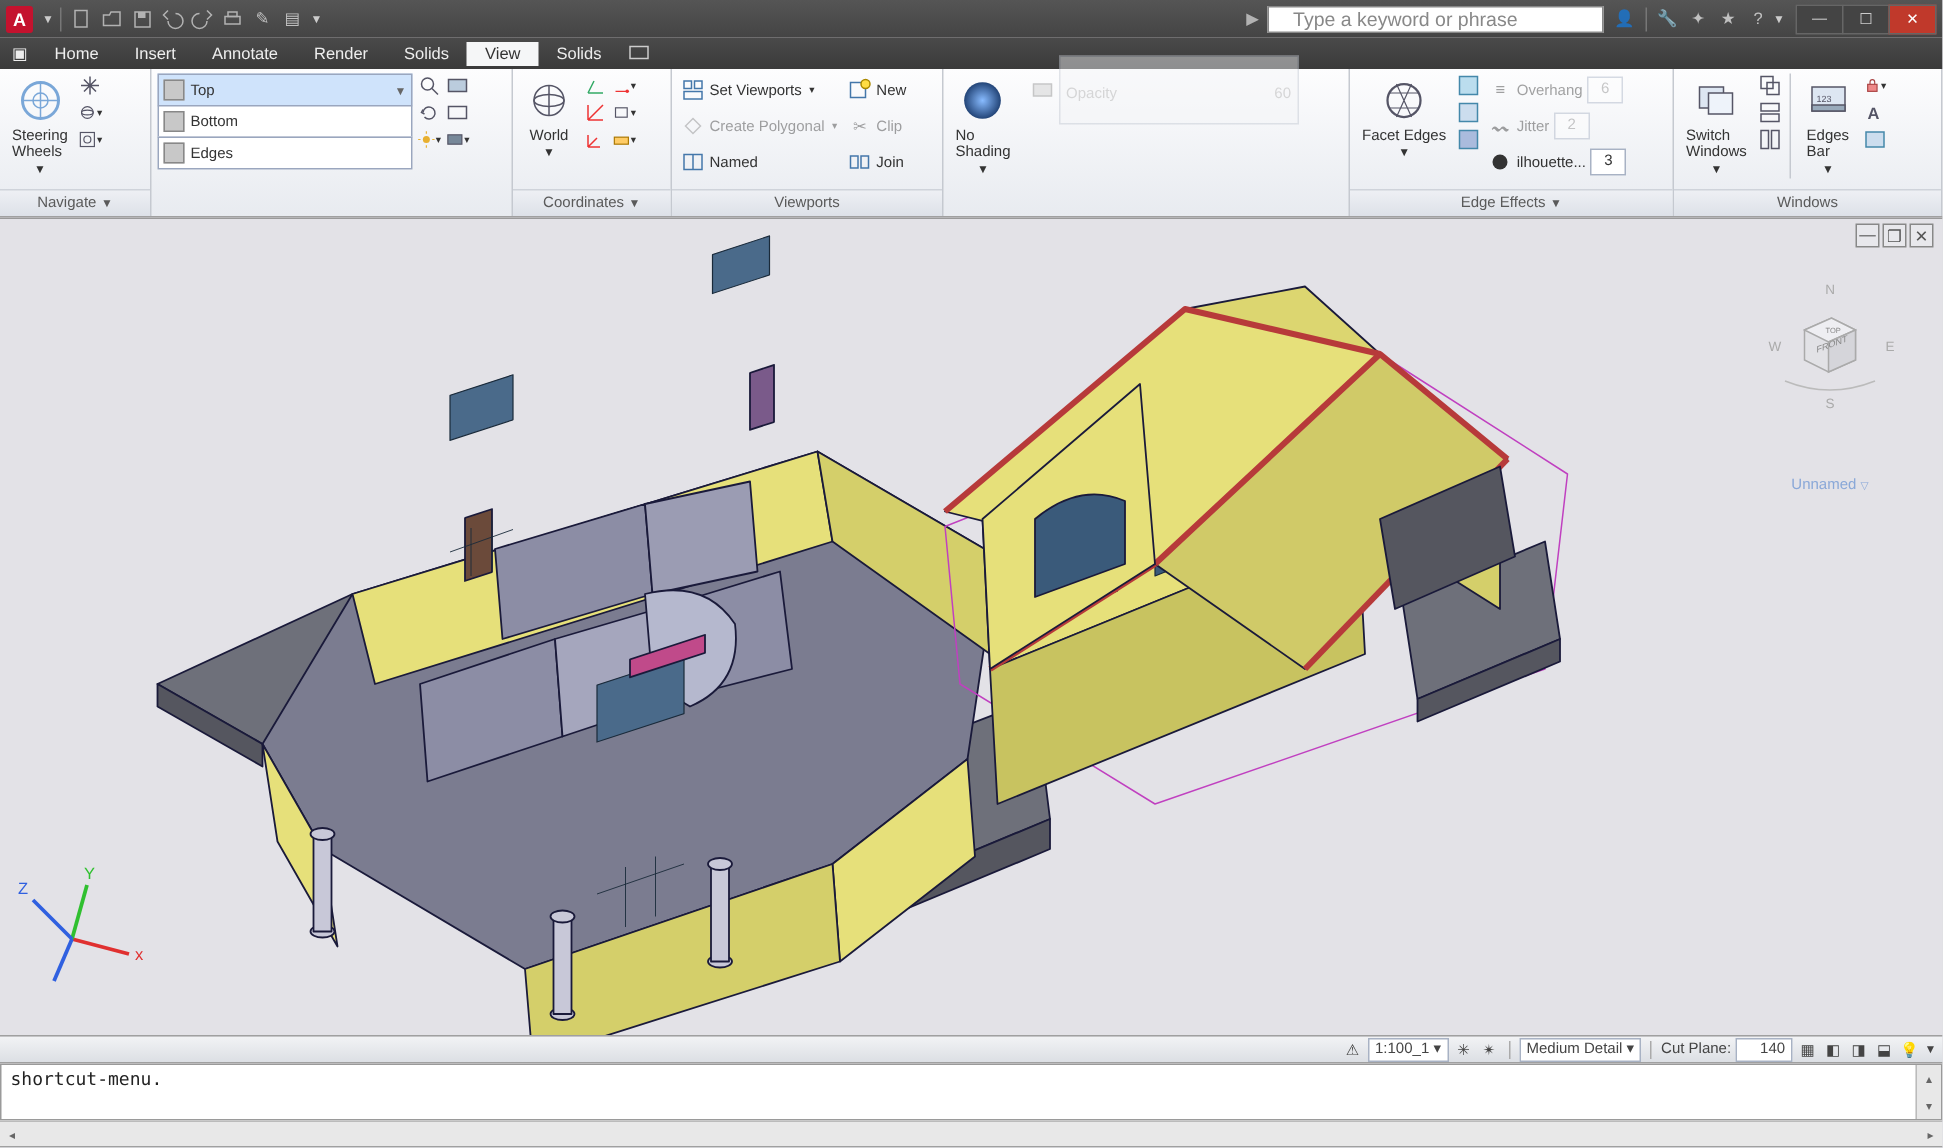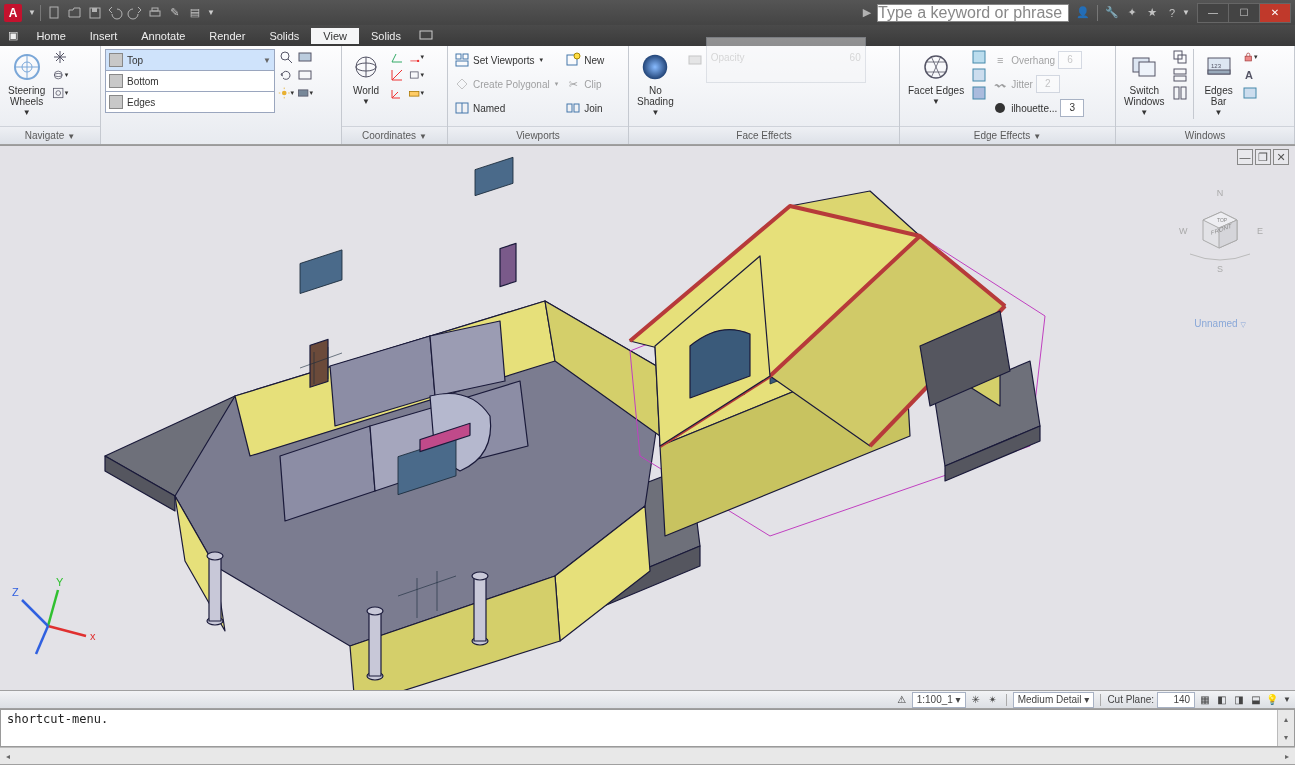--- a/index.html
+++ b/index.html
@@ -1,48 +1,48 @@
 <!DOCTYPE html>
 <html><head>
 <meta charset="utf-8">
 <style>
 html,body{margin:0;padding:0;font-family:"Segoe UI",Tahoma,sans-serif;font-size:11px;color:#333;background:#e0dfe3;user-select:none;overflow:hidden;width:1295px;height:765px}
 .qat{height:25px;background:linear-gradient(#555,#444);display:flex;align-items:center;padding:0 4px;color:#ddd}
 .qat .logo{width:18px;height:18px;background:#c4122e;border-radius:2px;display:flex;align-items:center;justify-content:center;color:#fff;font-weight:bold;font-size:12px;margin-right:6px}
 .qat .sep{width:1px;height:16px;background:#777;margin:0 4px}
 .qat .ic{width:16px;height:16px;margin:0 2px;opacity:.8;display:inline-flex;align-items:center;justify-content:center}
 .qat .spacer{flex:1}
-.qat .search{width:190px;height:16px;background:#fff;border:1px solid #888;padding:0 0;color:#888;font-size:16px;line-height:16px}
+.qat .search{width:190px;height:16px;background:#fff;border:1px solid #888;padding:0 16px;color:#888;font-size:13px;line-height:16px}
 .qat .winbtn{display:flex;margin-left:8px}
 .qat .winbtn div{width:30px;height:18px;background:#444;border:1px solid #666;margin-left:-1px;display:flex;align-items:center;justify-content:center;color:#ccc;font-size:10px}
 .qat .winbtn .close{background:#c0392b;color:#fff}
 .menubar{height:21px;background:linear-gradient(#4a4a4a,#3a3a3a);display:flex;align-items:center;padding:0 8px;color:#eee;font-size:11px}
 .menubar .mi{padding:2px 12px;cursor:default}
 .menubar .mi.active{background:#f5f6f7;color:#333}
 .menubar .mi.env{width:14px;height:12px;padding:2px 6px}
 .ribbon{height:98px;background:linear-gradient(#fdfdfe,#e8ebf0);border-bottom:1px solid #a0a0a0;display:flex}
 .panel{border-right:1px solid #c5c9d0;display:flex;flex-direction:column}
 .panel .body{flex:1;display:flex;align-items:flex-start;padding:3px 4px;gap:3px}
 .panel .title{height:17px;line-height:17px;text-align:center;font-size:10px;color:#5a5a5a;background:linear-gradient(#eef0f4,#dde1e8);border-top:1px solid #cfd3da}
 .panel .title .dd{font-size:8px;margin-left:3px}
 .bigbtn{display:flex;flex-direction:column;align-items:center;padding:2px 4px;gap:2px;line-height:1.1}
 .bigbtn .glyph{width:32px;height:32px;display:flex;align-items:center;justify-content:center}
-.bigbtn .lbl{font-size:10px;text-align:center;white-space:pre-line}
+.bigbtn .lbl{font-size:10px;text-align:left;white-space:pre-line}
 .col{display:flex;flex-direction:column;gap:2px}
 .row{display:flex;align-items:center;gap:3px;height:22px;padding:0 2px}
 .row .ic,.col .ic{width:16px;height:16px;display:inline-flex;align-items:center;justify-content:center;flex-shrink:0}
 .row .txt{font-size:10px;white-space:nowrap}
 .row.dis{opacity:.45}
 .viewlist{width:170px}
 .viewlist .item{height:20px;border:1px solid #9aa6be;background:#fff;display:flex;align-items:center;padding:0 3px;gap:4px;font-size:10px;margin-bottom:-1px}
 .viewlist .item.sel{background:#cfe3fb}
 .viewlist .item .cubic{width:12px;height:12px;background:#c8c8c8;border:1px solid #888}
 .viewlist .item .arrow{margin-left:auto;font-size:8px;color:#666}
 .numbox{width:22px;height:16px;border:1px solid #a8b2c4;background:#fff;text-align:center;font-size:10px;line-height:16px;color:#888}
-.opslider{width:150px;height:16px;border:1px solid #c0c6d0;background:#f4f5f7;display:flex;align-items:flex-start;padding:14px 4px;color:#aaa;font-size:10px}
+.opslider{width:150px;height:16px;border:1px solid #c0c6d0;background:#f4f5f7;display:flex;align-items:flex-end;padding:14px 4px;color:#aaa;font-size:10px}
 .opslider .v{margin-left:auto}
 .canvas-wrap{height:544px;position:relative;background:#e3e2e7;border-top:1px solid #9a9a9a}
 .canvas-wrap .winctrl{position:absolute;top:3px;right:6px;display:flex;gap:2px;color:#555;font-size:11px}
 .canvas-wrap .winctrl span{width:14px;height:14px;border:1px solid #888;display:flex;align-items:center;justify-content:center;background:#e8e8ec}
 svg.scene{position:absolute;left:0;top:0}
 .viewcube-area{position:absolute;top:40px;right:30px;color:#999;font-size:9px;text-align:center}
 .viewcube-area .unnamed{margin-top:40px;color:#8aa8d8;font-size:10px}
 .toolpal{position:absolute;left:8px;bottom:24px}
 .midbar{height:17px;background:linear-gradient(#f2f3f5,#dcdfe4);border-top:1px solid #a0a0a0;border-bottom:1px solid #a0a0a0;display:flex;align-items:center;padding:0 4px;font-size:10px;color:#444}
 .midbar .right{margin-left:auto;display:flex;align-items:center;gap:3px}
@@ -380,21 +380,20 @@
                 <rect x="2" y="4" width="12" height="8" fill="#ccc" stroke="#888"></rect>
               </svg>
             </span>
             <div class="opslider">
               <span>Opacity</span>
               <span class="v">60</span>
             </div>
           </div>
       </div>
     </div>
-    <div class="title"><span>Face Effects</span></div>
   </div>
 
   <div class="panel" style="width:215px">
     <div class="body">
       <div class="bigbtn">
         <div class="glyph">
             <svg width="30" height="30" viewBox="0 0 30 30">
               <circle cx="15" cy="15" r="11" fill="none" stroke="#556" stroke-width="1.5"></circle>
               <path d="M5 10h20M5 20h20M10 4l10 22M20 4L10 26" stroke="#556" stroke-width="0.8" fill="none"></path>
             </svg>

